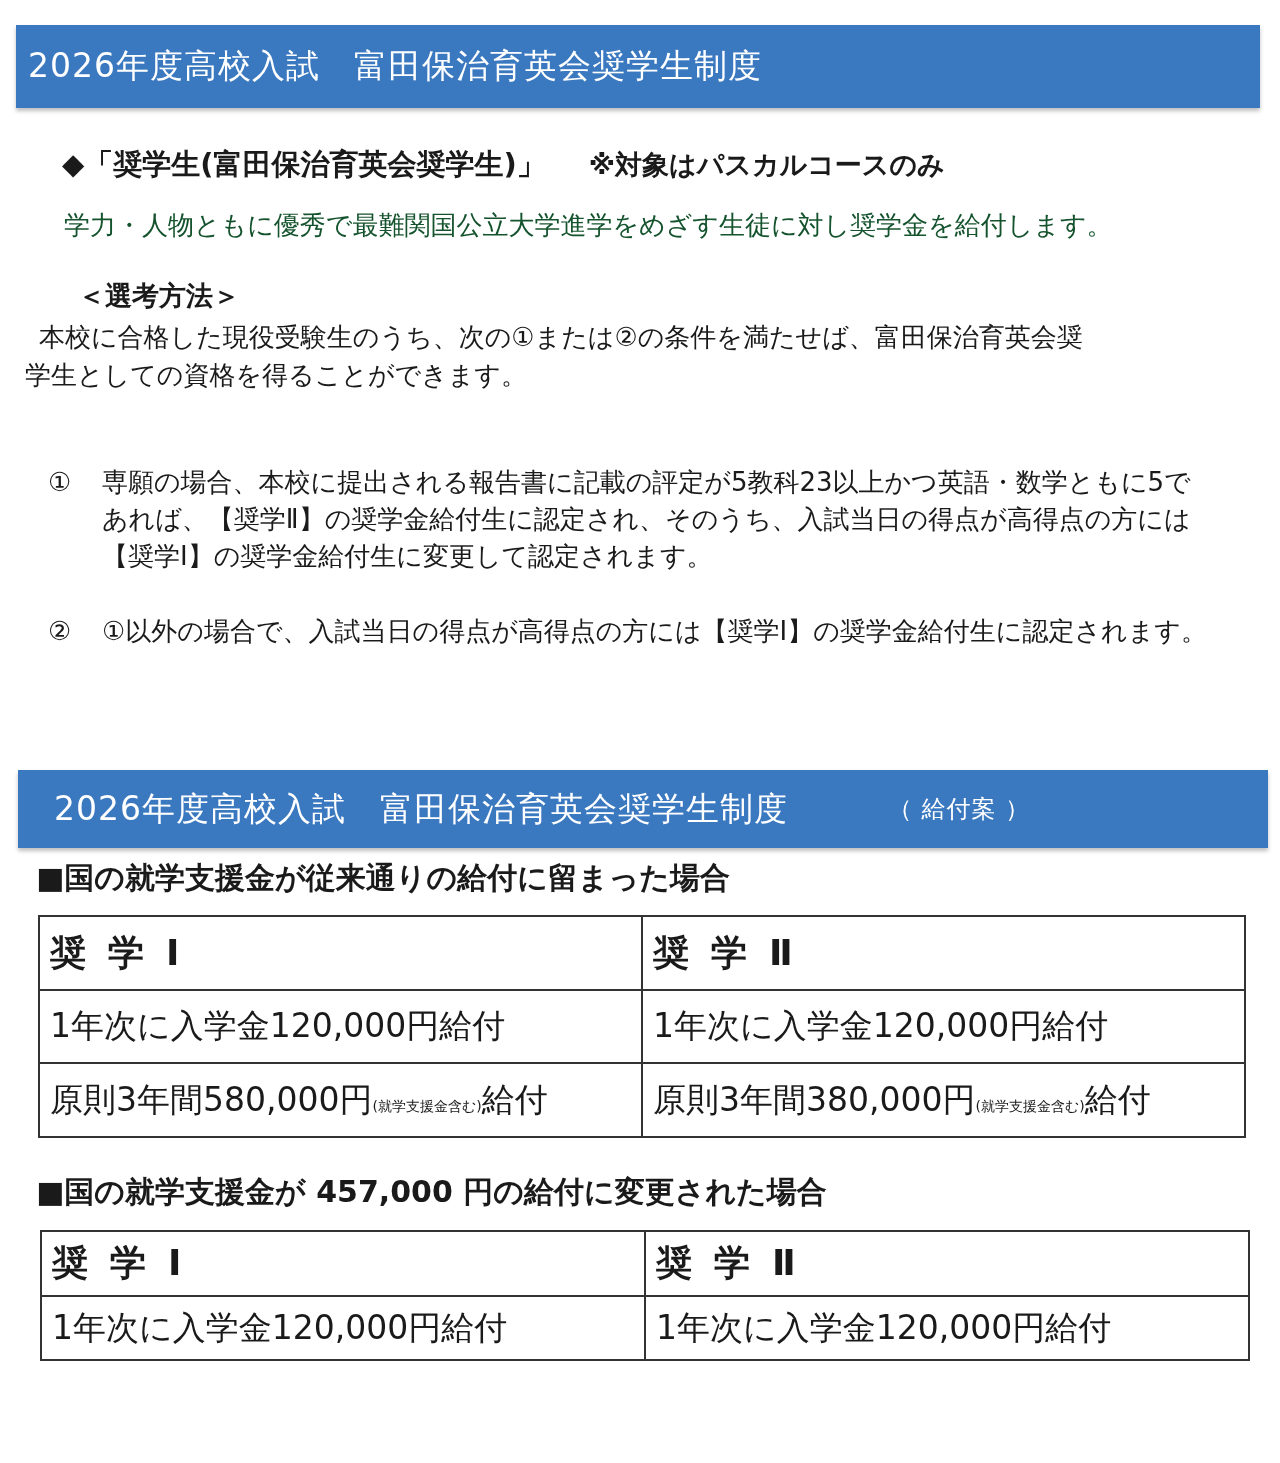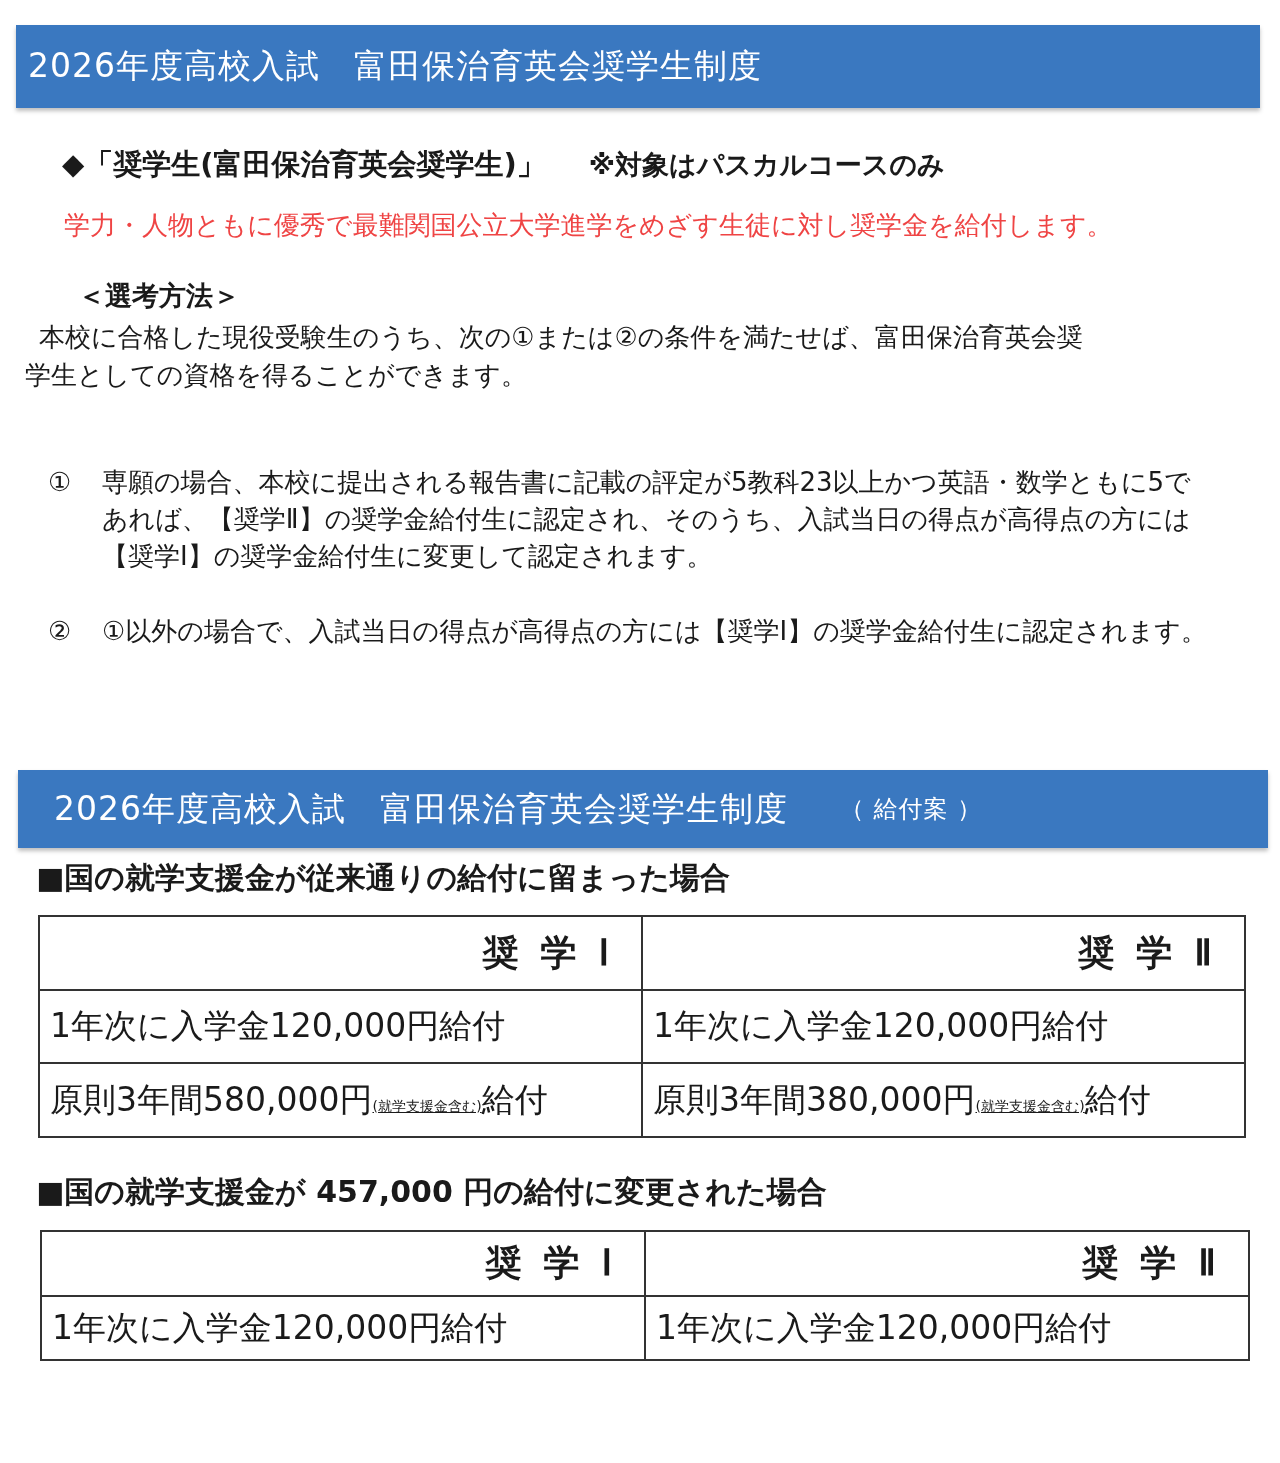--- a/index.html
+++ b/index.html
@@ -3,32 +3,32 @@
 <meta charset="utf-8">
 <style>
   html, body { margin: 0; padding: 0; background: #ffffff; }
   body {
     width: 1280px; height: 1463px; position: relative; overflow: hidden;
     font-family: "DejaVu Sans", "Liberation Sans", sans-serif; color: #1a1a1a;
   }
   .banner {
     position: absolute; background: #3a78c0; color: #ffffff;
     box-shadow: 0 3px 4px rgba(0,0,0,0.25);
-    display: flex; align-items: center; white-space: nowrap;
+    display: flex; align-items: center; white-space: nowrap; gap: 48px;
   }
   .banner .main { font-size: 33px; letter-spacing: 1px; }
   .banner .sub { font-size: 24px; margin-left: 30px; letter-spacing: 1px; }
   #banner1 { left: 16px; top: 25px; width: 1244px; height: 83px; padding-left: 12px; box-sizing: border-box; }
   #banner2 { left: 18px; top: 770px; width: 1250px; height: 78px; padding-left: 36px; box-sizing: border-box; }
   #banner2 .sub { margin-left: 52px; }
 
   .abs { position: absolute; white-space: nowrap; }
   .h-award { left: 62px; top: 145px; font-size: 29px; font-weight: bold; }
   .h-award .note { margin-left: 43px; font-size: 27px; }
-  .lead { left: 64px; top: 208px; font-size: 26px; color: #ef4444; }
+  .lead { left: 64px; top: 208px; font-size: 26px; color: #14532d; }
   .sel-title { left: 78px; top: 278px; font-size: 27px; font-weight: bold; }
   .para { left: 25px; top: 318px; font-size: 26px; line-height: 38px; white-space: normal; width: 1225px; }
   .para p { margin: 0; }
   .para .indent { padding-left: 14px; }
   .para .indent2 { padding-left: 18px; }
 
   .cond { position: absolute; left: 48px; font-size: 26px; line-height: 37px; display: flex; }
   .cond .num { width: 54px; flex: none; }
   .cond .body { width: 1110px; }
   #cond1 { top: 464px; }
@@ -37,22 +37,22 @@
   .sec-head { position: absolute; left: 36px; font-size: 30px; font-weight: bold; white-space: nowrap; }
   #sec1 { top: 858px; }
   #sec2 { top: 1172px; }
 
   table.grant {
     position: absolute; border-collapse: collapse; table-layout: fixed;
   }
   table.grant td {
     border: 2px solid #333; font-size: 33px; padding: 0 10px; white-space: nowrap;
   }
-  table.grant td.hd { text-align: right; font-size: 36px; font-weight: bold; letter-spacing: 22px; font-family: Liberation Serif, serif; }
-  table.grant small { font-size: 14px; text-decoration: underline; }
+  table.grant td.hd { text-align: left; font-size: 36px; font-weight: bold; letter-spacing: 22px; }
+  table.grant small { font-size: 14px; }
   #table1 { left: 38px; top: 915px; width: 1208px; }
   #table1 tr.r0 td { height: 72px; }
   #table1 tr.r1 td { height: 71px; }
   #table1 tr.r2 td { height: 72px; }
   #table2 { left: 40px; top: 1230px; width: 1210px; }
   #table2 tr.r0 td { height: 63px; }
   #table2 tr.r1 td { height: 62px; }
   #table2 tr.r2 td { height: 62px; }
 </style>
 </head>

